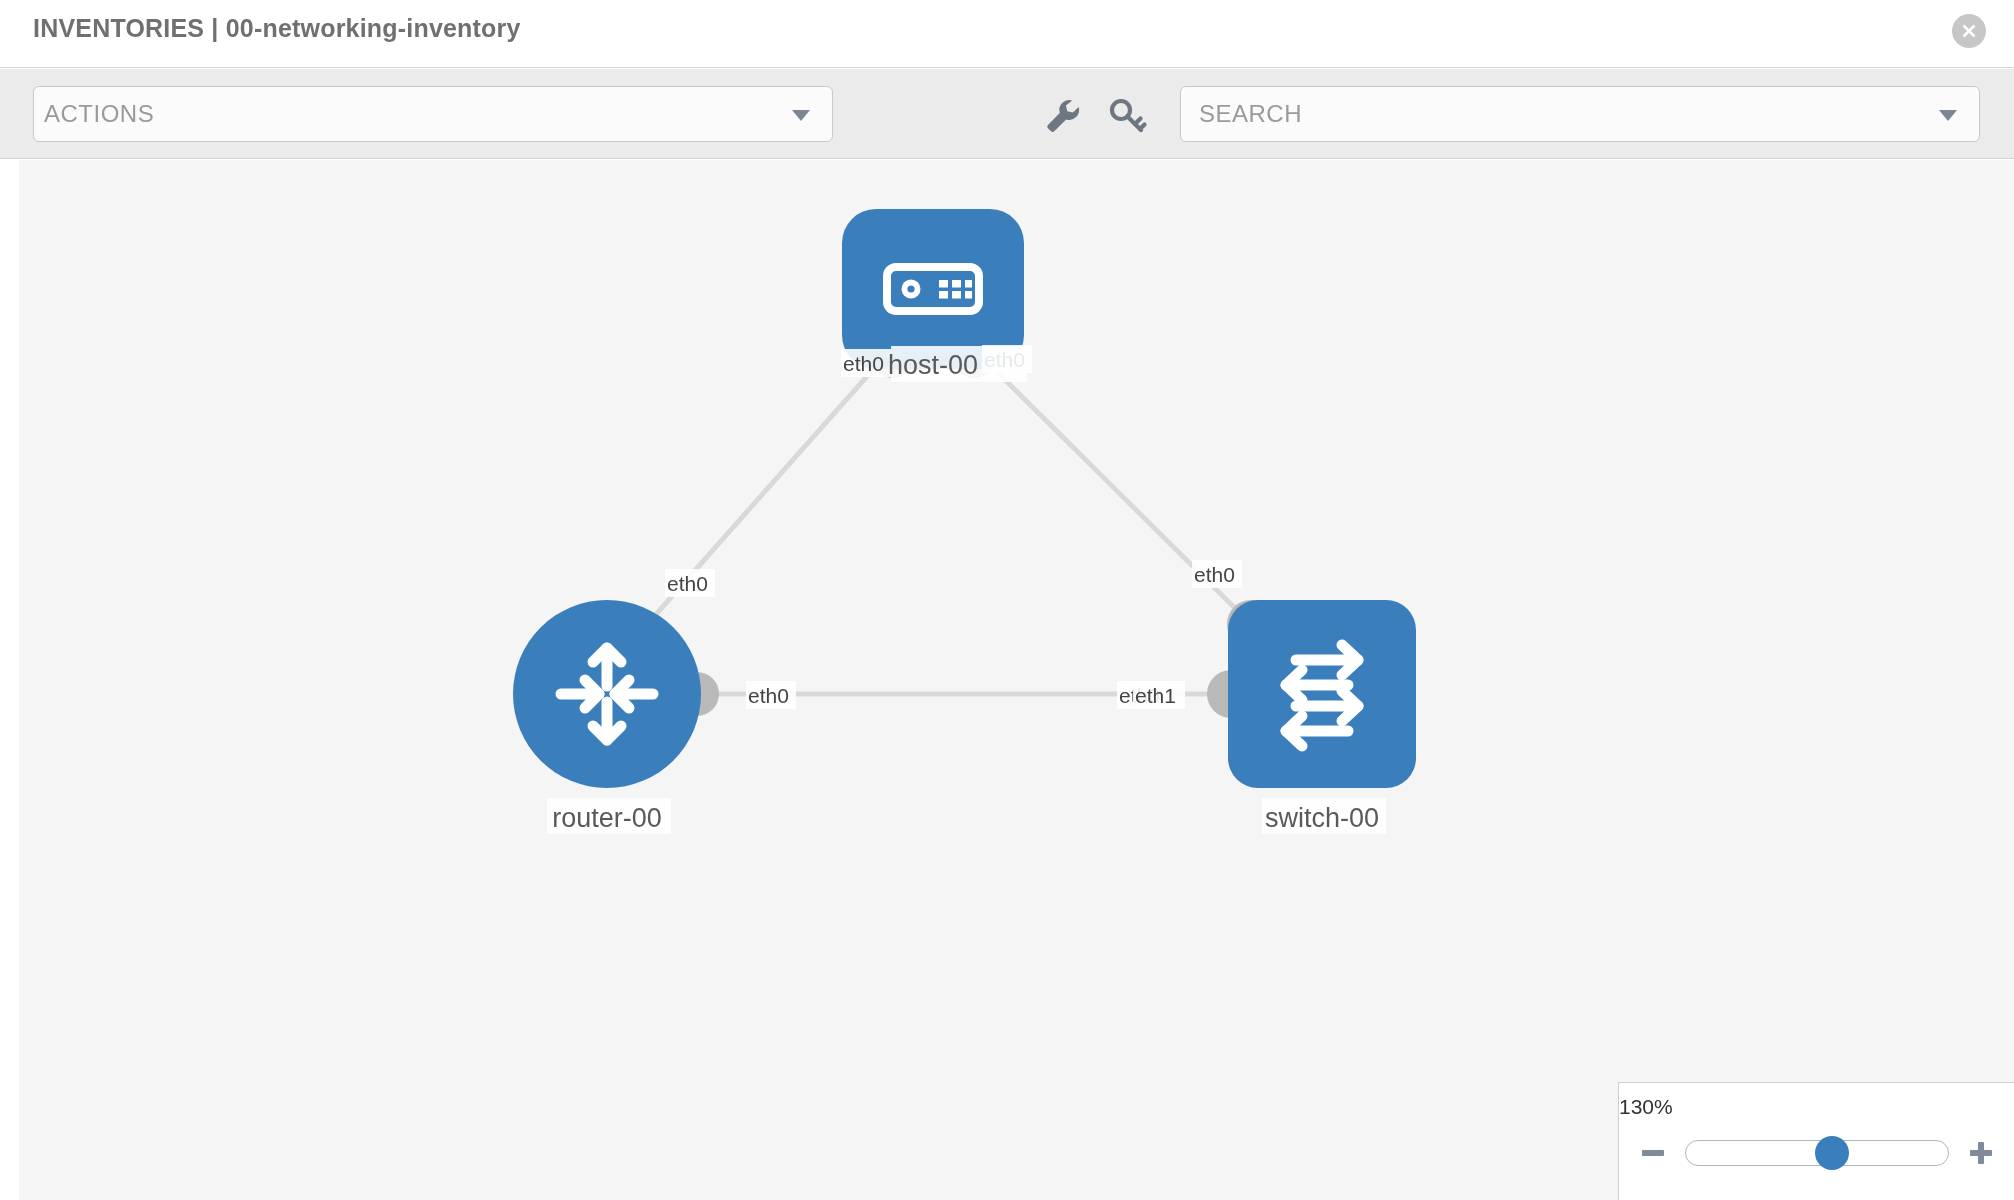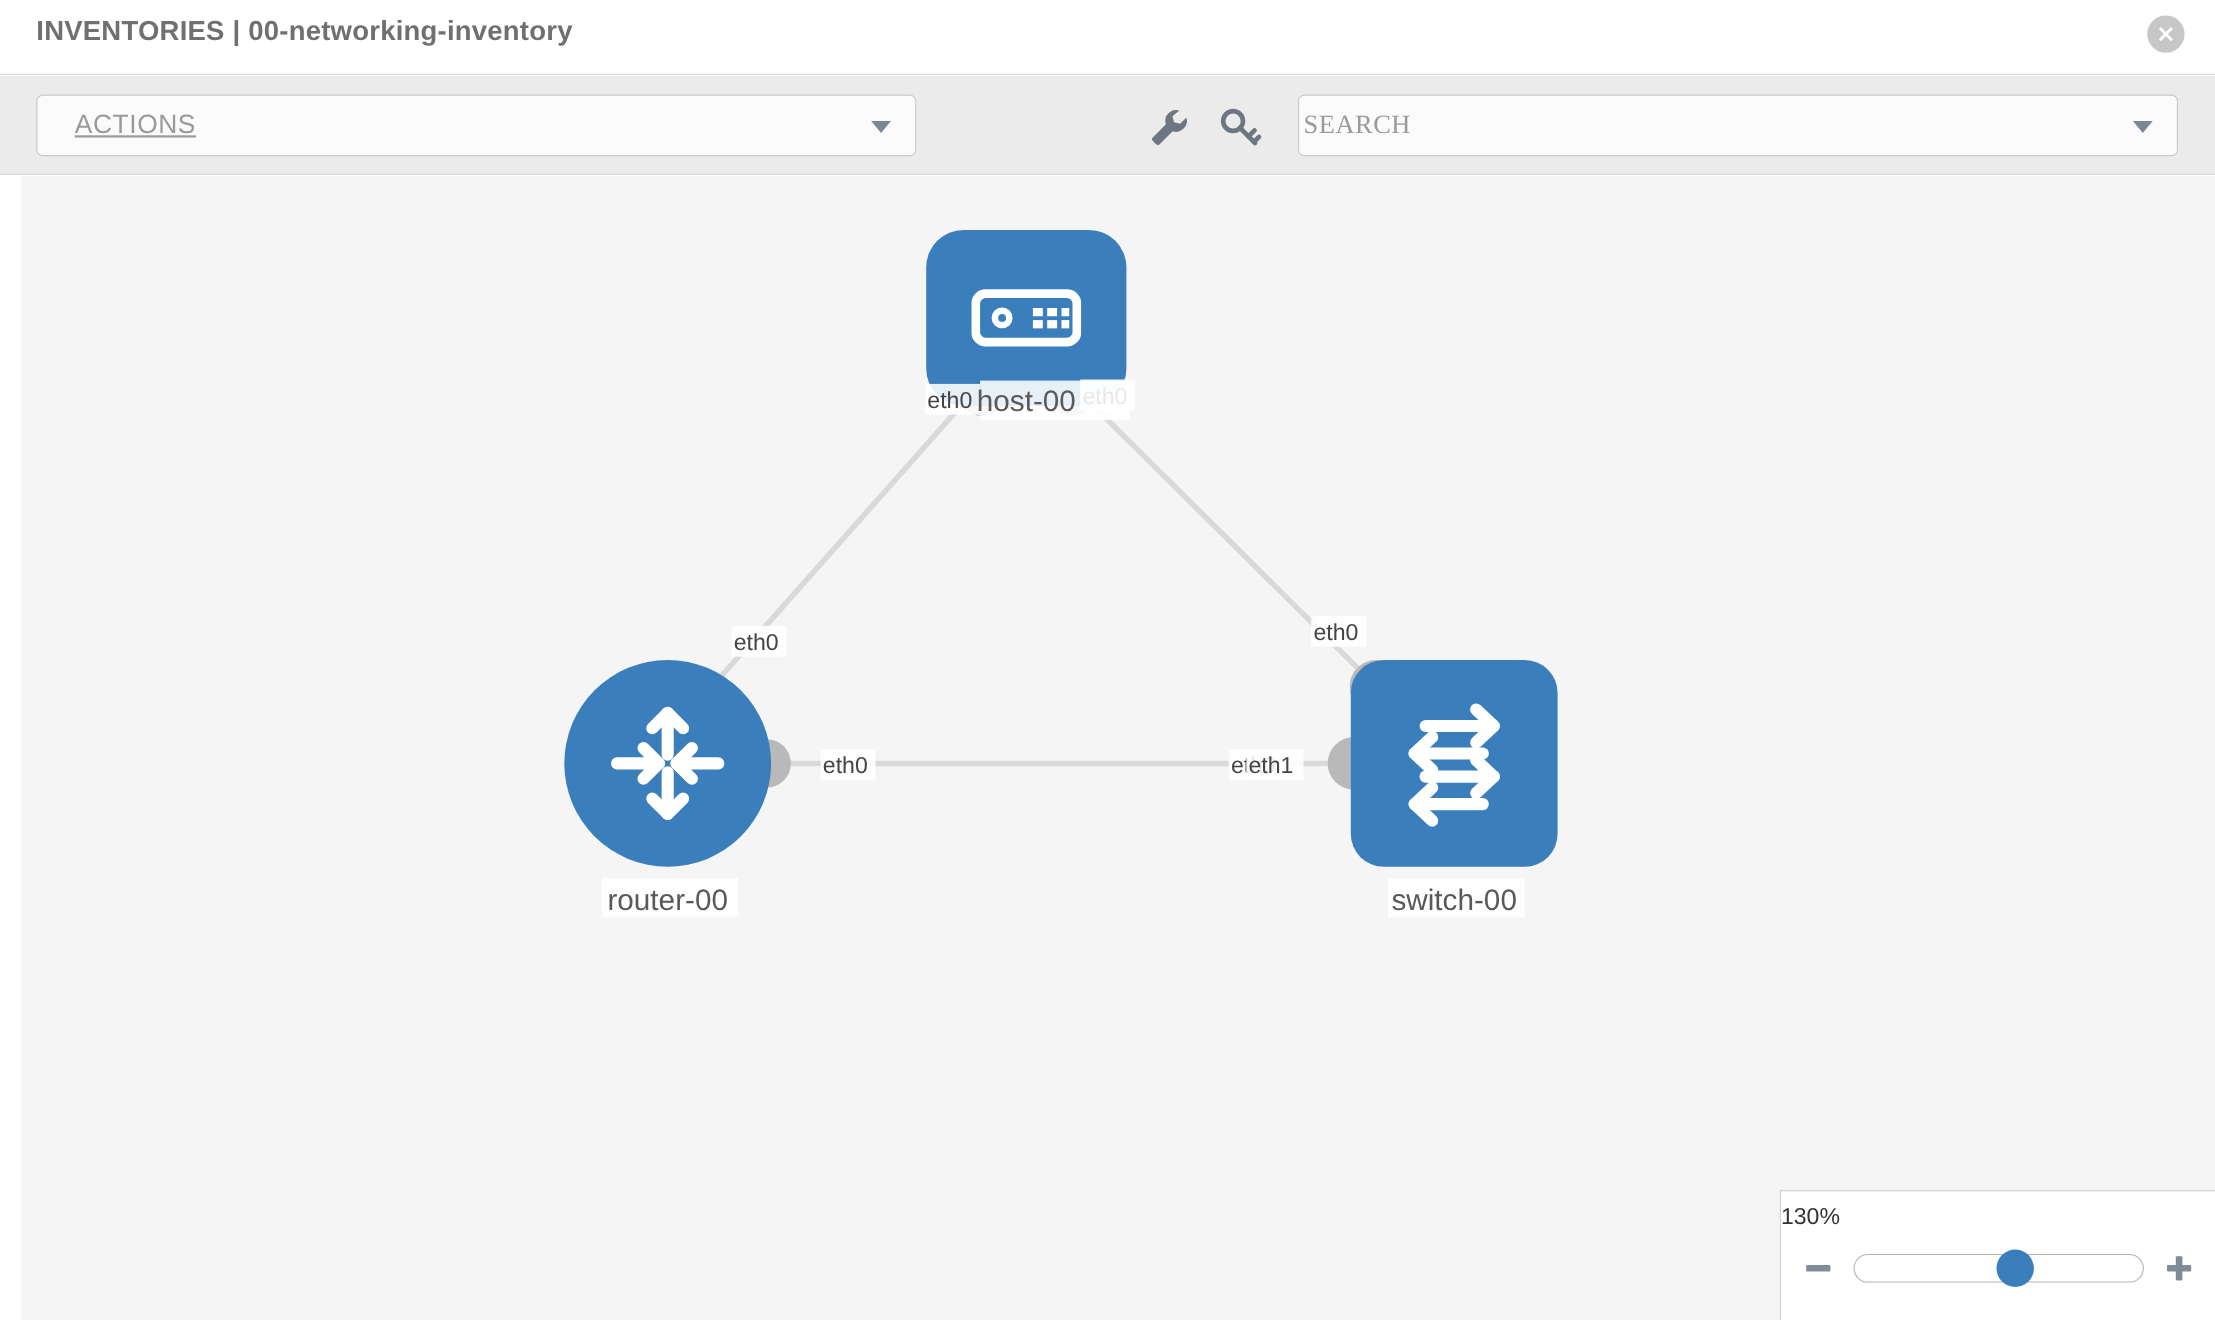--- a/index.html
+++ b/index.html
@@ -71,24 +71,23 @@
     background: #fbfbfb;
     border: 1px solid #c9c9c9;
     border-radius: 6px;
     display: flex;
     align-items: center;
     cursor: pointer;
   }
   .actions-label {
     font-size: 24px;
     color: #9a9a9a;
-    margin-left: 34px;
+    margin-left: 10px;
     letter-spacing: 0.5px;
     user-select: none;
-    text-decoration: underline;
   }
   .caret {
     position: absolute;
     right: 22px;
     top: 50%;
     margin-top: -4px;
     width: 0; height: 0;
     border-left: 9px solid transparent;
     border-right: 9px solid transparent;
     border-top: 11px solid #7c8696;
@@ -114,24 +113,23 @@
     background: #fbfbfb;
     border: 1px solid #c9c9c9;
     border-radius: 6px;
     display: flex;
     align-items: center;
     cursor: text;
   }
   .search-placeholder {
     font-size: 24px;
     color: #9a9a9a;
-    margin-left: 4px;
+    margin-left: 18px;
     letter-spacing: 0.5px;
     user-select: none;
-    font-family: Liberation Serif, serif;
   }
 
   
   .canvas {
     position: absolute;
     top: 160px; left: 0;
     width: 2014px;
     height: 1080px;
     background: #f5f5f5;
     overflow: hidden;

